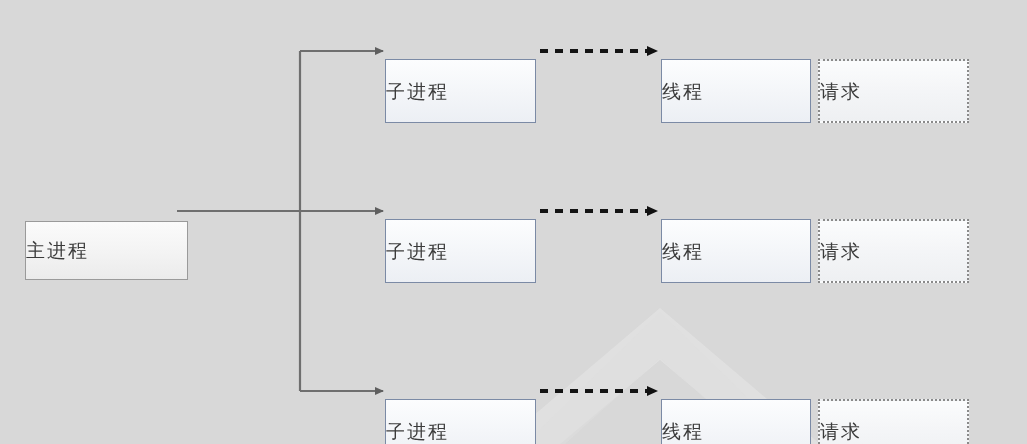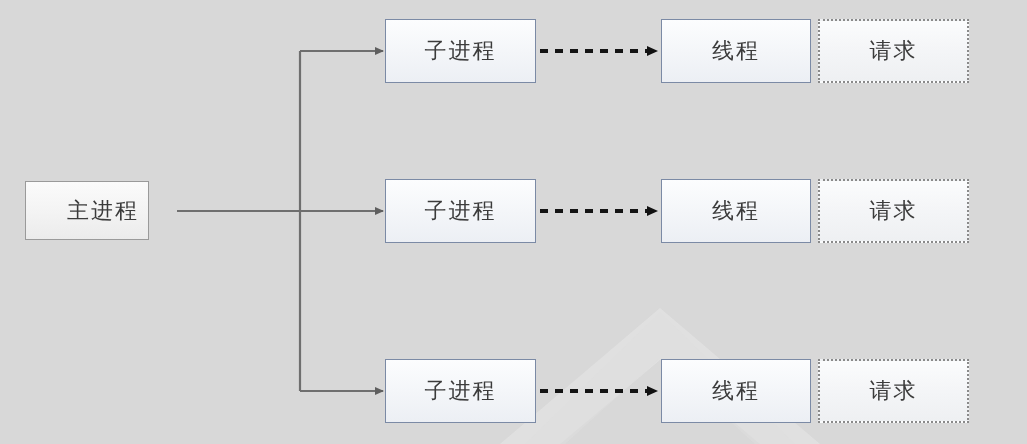--- a/index.html
+++ b/index.html
@@ -23,25 +23,26 @@
     top: 0;
     width: 1027px;
     height: 444px;
     pointer-events: none;
   }
   .node {
     position: absolute;
     box-sizing: border-box;
     display: flex;
     align-items: center;
-    justify-content: center;
+    justify-content: flex-start;
     color: #3b3b3b;
-    font-size: 22px;
+    font-size: 19px;
     letter-spacing: 2px;
     line-height: 1;
+    margin-top: 40px;
   }
   .node-main {
     background: linear-gradient(180deg, #fbfbfb 0%, #f3f3f3 55%, #ebebeb 100%);
     border: 1px solid #9a9a9a;
     box-shadow: 0 0 0 0 rgba(0,0,0,0);
   }
   .node-proc {
     background: linear-gradient(180deg, #fcfdfe 0%, #f4f6f9 50%, #eceff4 100%);
     border: 1px solid #7b8aa5;
   }
@@ -88,21 +89,21 @@
 
     <path d="M300,211 L383,211" stroke="#6f6f6f" stroke-width="2.2" fill="none" marker-end="url(#arrow-solid)"></path>
 
     <path d="M300,391 L383,391" stroke="#6f6f6f" stroke-width="2.2" fill="none" marker-end="url(#arrow-solid)"></path>
 
     <path d="M540,51 L657,51" stroke="#141414" stroke-width="4" stroke-dasharray="8 7" fill="none" marker-end="url(#arrow-dash)"></path>
     <path d="M540,211 L657,211" stroke="#141414" stroke-width="4" stroke-dasharray="8 7" fill="none" marker-end="url(#arrow-dash)"></path>
     <path d="M540,391 L657,391" stroke="#141414" stroke-width="4" stroke-dasharray="8 7" fill="none" marker-end="url(#arrow-dash)"></path>
   </svg>
 
-  <div class="node node-main" style="left:25px; top:181px; width:124px; height:59px;padding-left:32px;">
+  <div class="node node-main" style="left:25px; top:181px; width:163px; height:59px;">
     <span>主进程</span>
   </div>
 
   <div class="node node-proc" style="left:385px; top:19px; width:151px; height:64px;">
     <span>子进程</span>
   </div>
   <div class="node node-proc" style="left:661px; top:19px; width:150px; height:64px;">
     <span>线程</span>
   </div>
   <div class="node node-req" style="left:818px; top:19px; width:151px; height:64px;">

